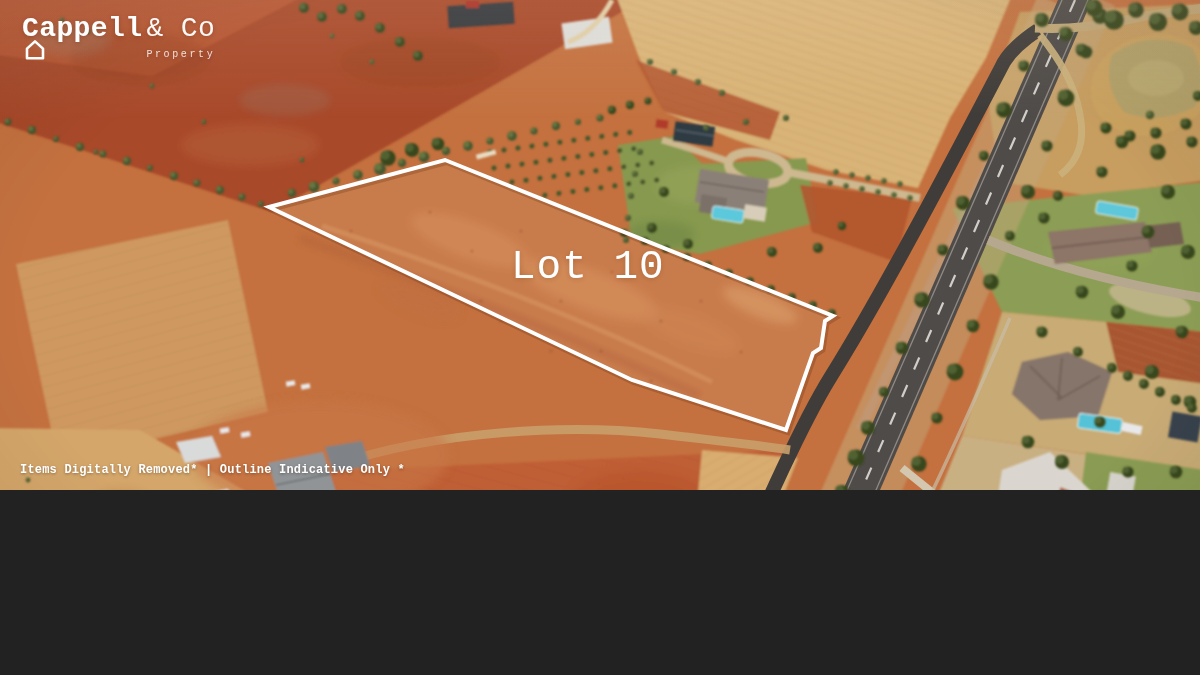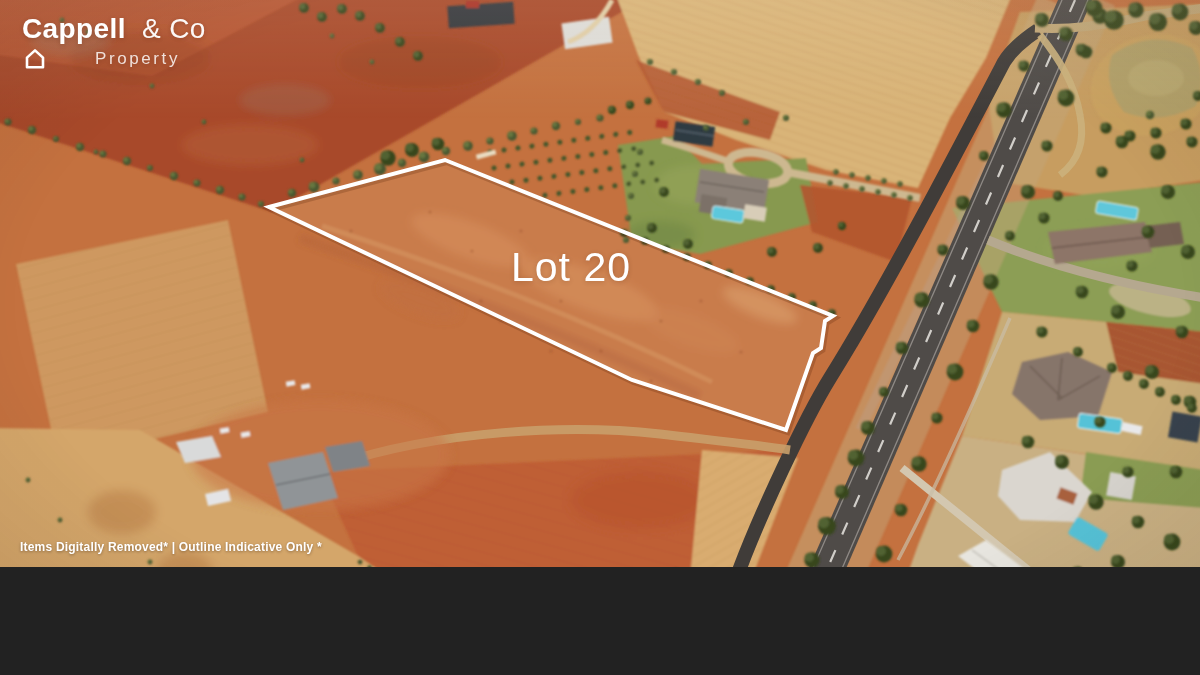--- a/index.html
+++ b/index.html
@@ -1,25 +1,25 @@
 <!DOCTYPE html>
 <html><head>
 <meta charset="utf-8">
 <style>
   html,body{margin:0;padding:0;background:#222;}
-  .stage{position:relative;width:1200px;height:567px;overflow:hidden;
-         font-family:Liberation Sans, sans-serif;}
+  .stage{position:relative;width:1200px;height:490px;overflow:hidden;
+         font-family:Liberation Mono, monospace;text-align:right;}
   .stage svg{position:absolute;inset:0;display:block;}
   .logo{position:absolute;left:22px;top:12px;color:#fff;
         text-shadow:0 1px 4px rgba(60,20,5,.25);}
   .logo-row{display:flex;align-items:baseline;font-size:28px;letter-spacing:.4px;line-height:1.2;}
   .logo-bold{font-weight:700;}
   .logo-house{width:22px;height:21px;margin:0 2px;align-self:flex-end;position:relative;top:-1px;}
-  .logo-light{font-weight:300;margin-left:16px;opacity:.96;}
-  .logo-sub{font-size:17px;font-weight:300;letter-spacing:2.6px;opacity:.82;margin:3px 0 0 73px;}
+  .logo-light{font-weight:300;margin-left:4px;opacity:.96;}
+  .logo-sub{font-size:10px;font-weight:300;letter-spacing:2.6px;opacity:.82;margin:3px 0 0 73px;}
   .lot-label{position:absolute;left:511px;top:244px;color:#fff;font-size:41px;font-weight:300;
              letter-spacing:1px;text-shadow:0 1px 5px rgba(70,30,10,.2);}
   .disclaimer{position:absolute;left:20px;bottom:13px;color:#fff;font-size:12px;font-weight:600;
               letter-spacing:.2px;text-shadow:0 1px 3px rgba(40,20,5,.4);}
 </style>
 </head>
 <body>
 
 <div class="stage">
 <svg viewBox="0 0 1200 675" width="1200" height="675">
@@ -452,16 +452,16 @@
   <div class="logo-row">
     <span class="logo-bold">Cappell</span>
     <svg class="logo-house" viewBox="0 0 22 21">
       <path d="M3,19.2 L3,9.6 L11,2.4 L19,9.6 L19,19.2 Z" fill="none" stroke="#ffffff" stroke-width="2.6" stroke-linejoin="round"></path>
     </svg>
     <span class="logo-light">&amp; Co</span>
   </div>
   <div class="logo-sub">Property</div>
 </header>
 
-<div class="lot-label">Lot 20</div>
+<div class="lot-label">Lot 10</div>
 
 <div class="disclaimer">Items Digitally Removed* | Outline Indicative Only *</div>
 </div>
 
 </body></html>

